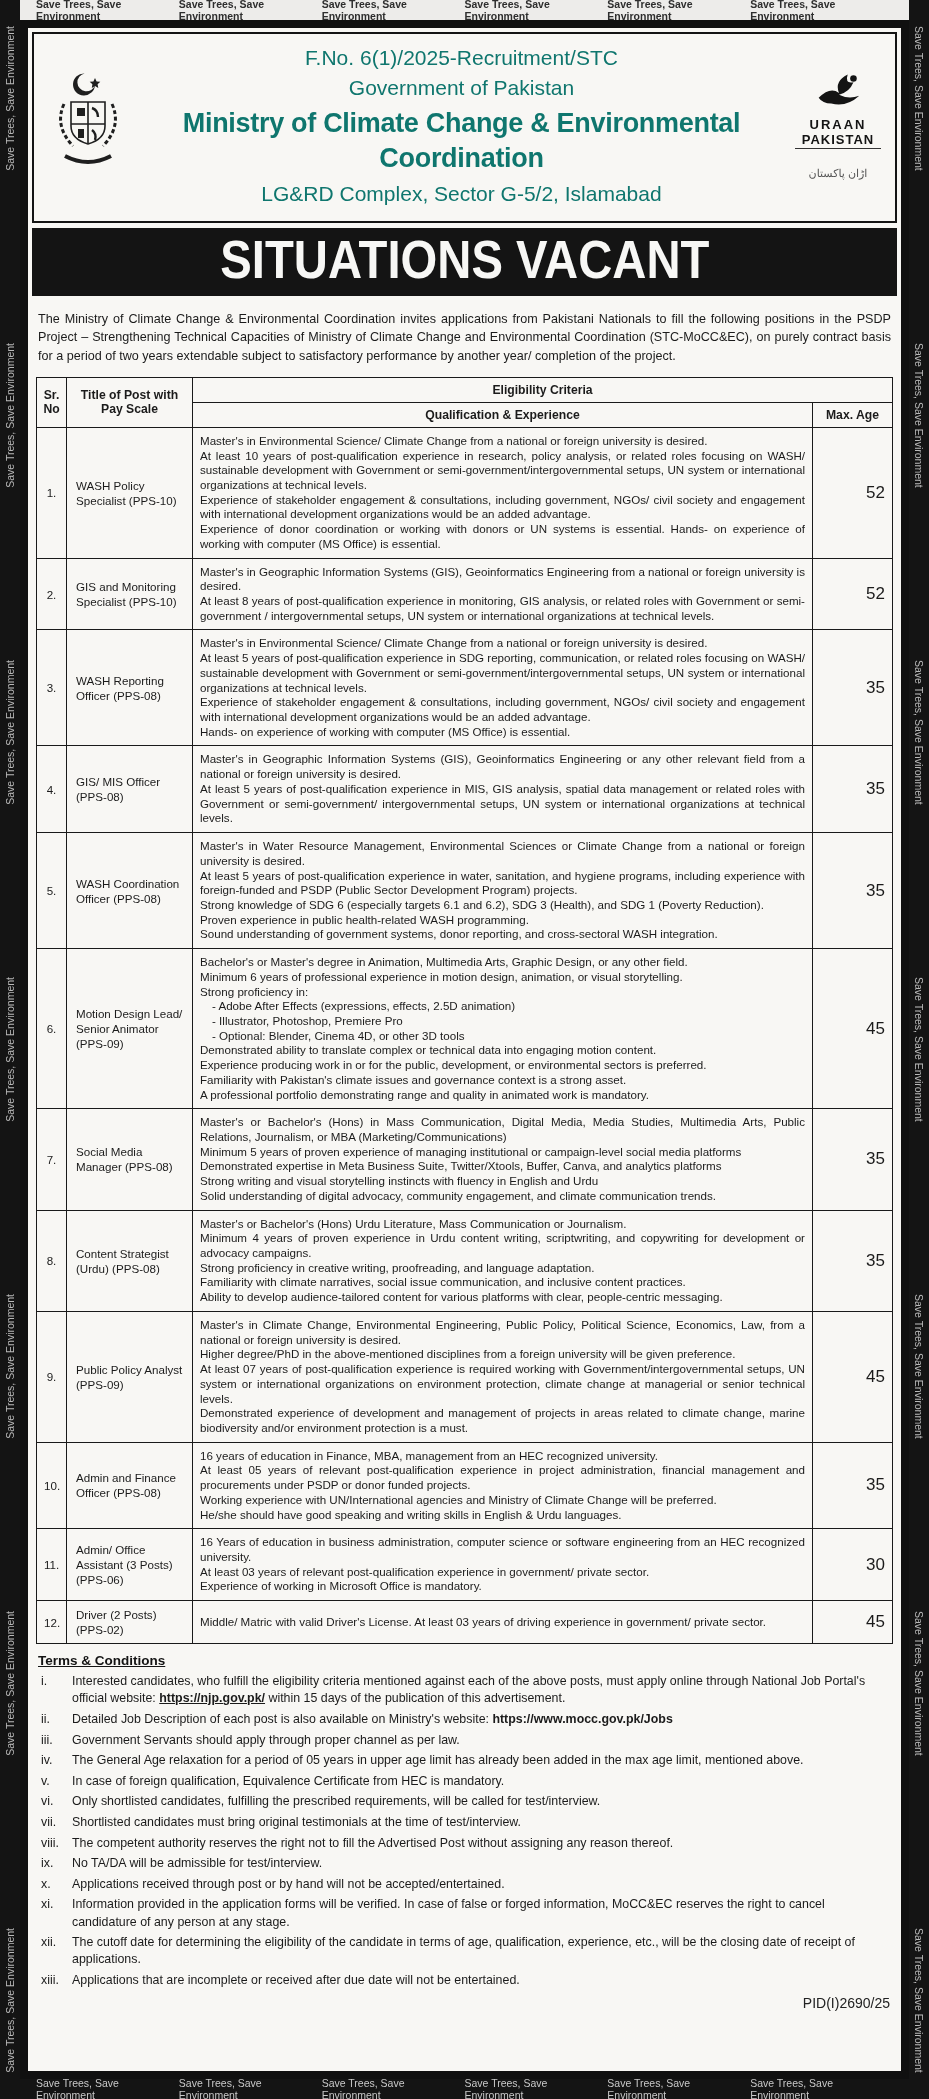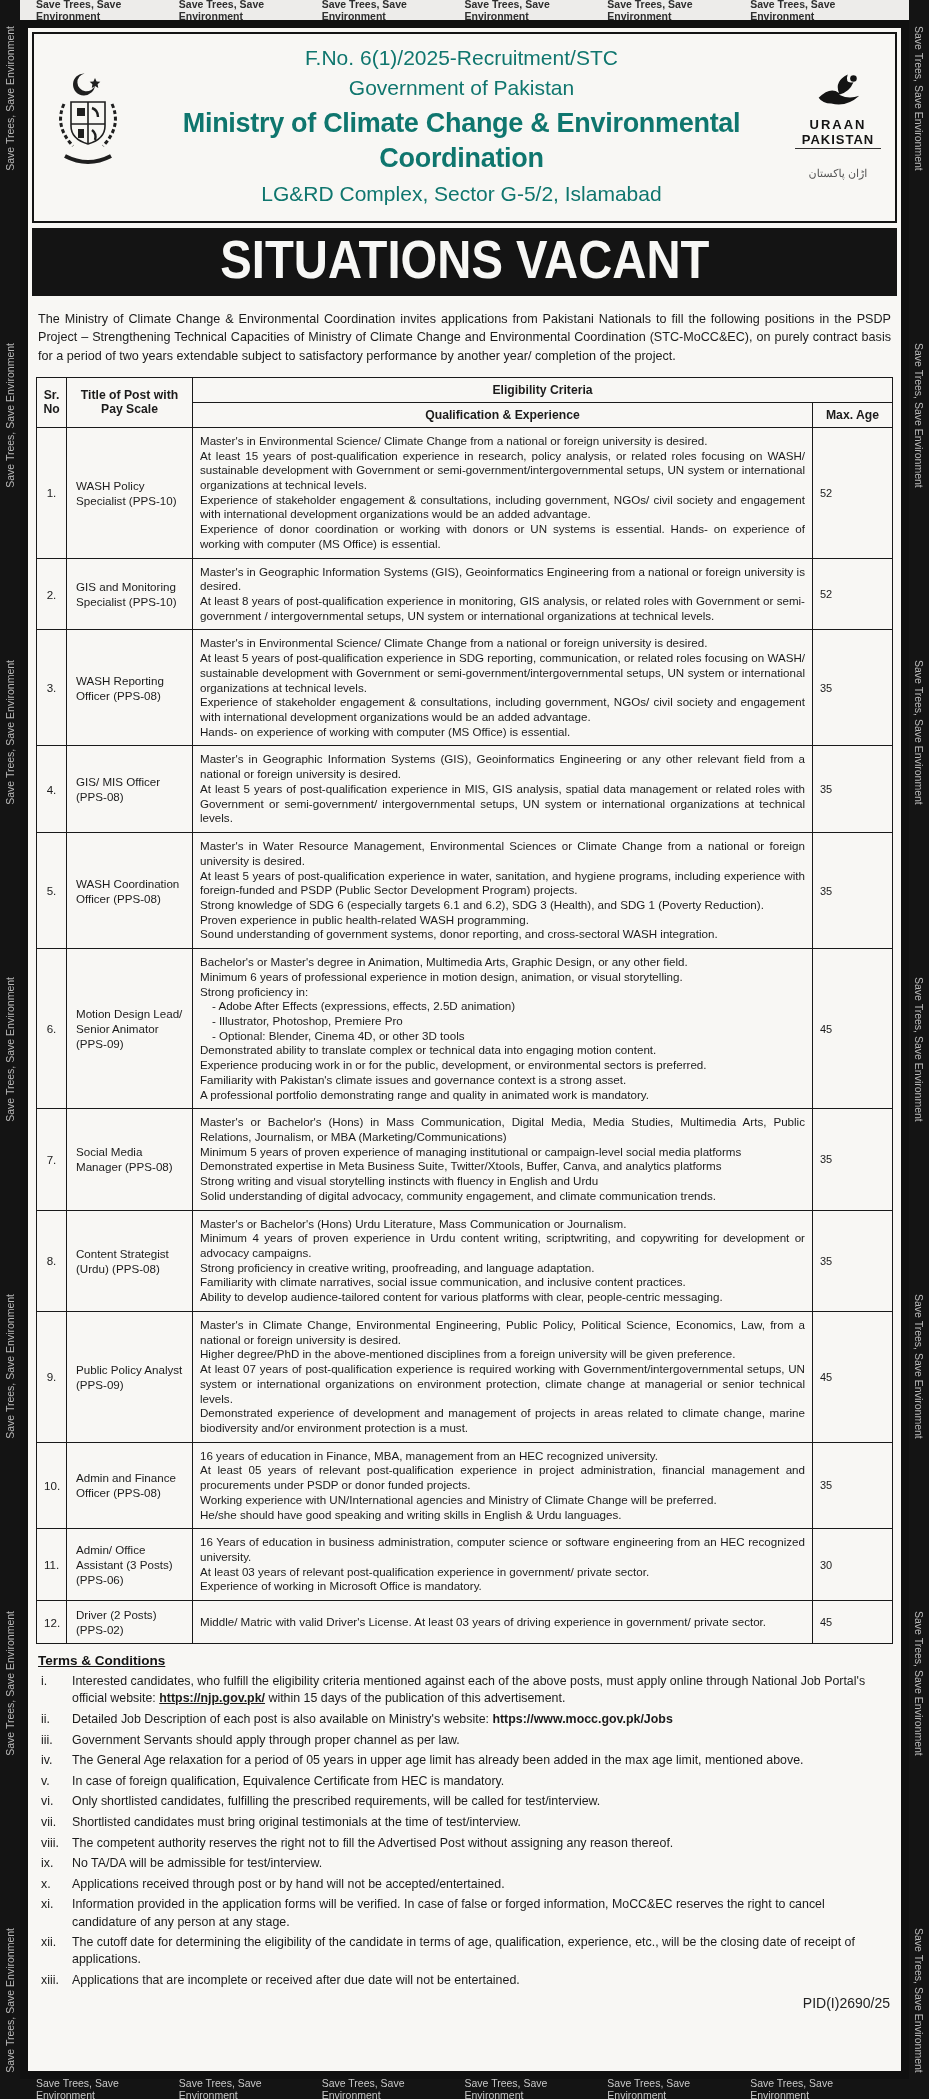--- a/index.html
+++ b/index.html
@@ -38,21 +38,21 @@
   .banner span{display:inline-block;font-size:45px;font-weight:bold;letter-spacing:0px;transform:scale(1.05,1.2);}
   
   .content{padding:10px 4px 2px;flex:1;display:flex;flex-direction:column;}
   .intro{font-size:12.6px;color:#1b1b1b;text-align:justify;line-height:1.45;margin:4px 2px 12px;}
   table{width:100%;border-collapse:collapse;table-layout:fixed;}
   th,td{border:1.8px solid #1a1a1a;color:#1b1b1b;}
   th{font-size:12.2px;padding:5px 3px;background:#f8f7f4;}
   td{font-size:11.6px;padding:6px 7px;}
   .c-sr{width:30px;text-align:center;vertical-align:middle;}
   .c-title{width:126px;vertical-align:middle;line-height:1.3;padding-left:9px;}
-  .c-age{width:80px;text-align:left;vertical-align:middle;font-size:11px;}
+  .c-age{width:80px;text-align:right;vertical-align:middle;font-size:17px;}
   .c-qual{vertical-align:middle;}
   .qline{text-align:justify;line-height:1.27;}
   .qline.indent{padding-left:12px;text-align:left;}
   
   .terms-title{font-size:13.5px;font-weight:bold;text-decoration:underline;color:#141414;margin:9px 2px 5px;}
   .term-row{display:flex;font-size:12.4px;color:#1b1b1b;line-height:1.38;margin-bottom:3.5px;}
   .term-num{flex:none;width:36px;padding-left:5px;box-sizing:border-box;}
   .term-text{flex:1;padding-right:4px;}
   .blink{font-weight:bold;}
   .blink.u{text-decoration:underline;}
@@ -160,21 +160,21 @@
               <th>Qualification &amp; Experience</th>
               <th>Max. Age</th>
             </tr>
           </thead>
           <tbody>
               <tr>
                 <td class="c-sr">1.</td>
                 <td class="c-title">WASH Policy Specialist (PPS-10)</td>
                 <td class="c-qual">
                   <div class="qline">Master's in Environmental Science/ Climate Change from a national or foreign university is desired.</div>
-                  <div class="qline">At least 15 years of post-qualification experience in research, policy analysis, or related roles focusing on WASH/ sustainable development with Government or semi-government/intergovernmental setups, UN system or international organizations at technical levels.</div>
+                  <div class="qline">At least 10 years of post-qualification experience in research, policy analysis, or related roles focusing on WASH/ sustainable development with Government or semi-government/intergovernmental setups, UN system or international organizations at technical levels.</div>
                   <div class="qline">Experience of stakeholder engagement &amp; consultations, including government, NGOs/ civil society and engagement with international development organizations would be an added advantage.</div>
                   <div class="qline">Experience of donor coordination or working with donors or UN systems is essential. Hands- on experience of working with computer (MS Office) is essential.</div>
                 </td>
                 <td class="c-age">52</td>
               </tr>
               <tr>
                 <td class="c-sr">2.</td>
                 <td class="c-title">GIS and Monitoring Specialist (PPS-10)</td>
                 <td class="c-qual">
                   <div class="qline">Master's in Geographic Information Systems (GIS), Geoinformatics Engineering from a national or foreign university is desired.</div>

